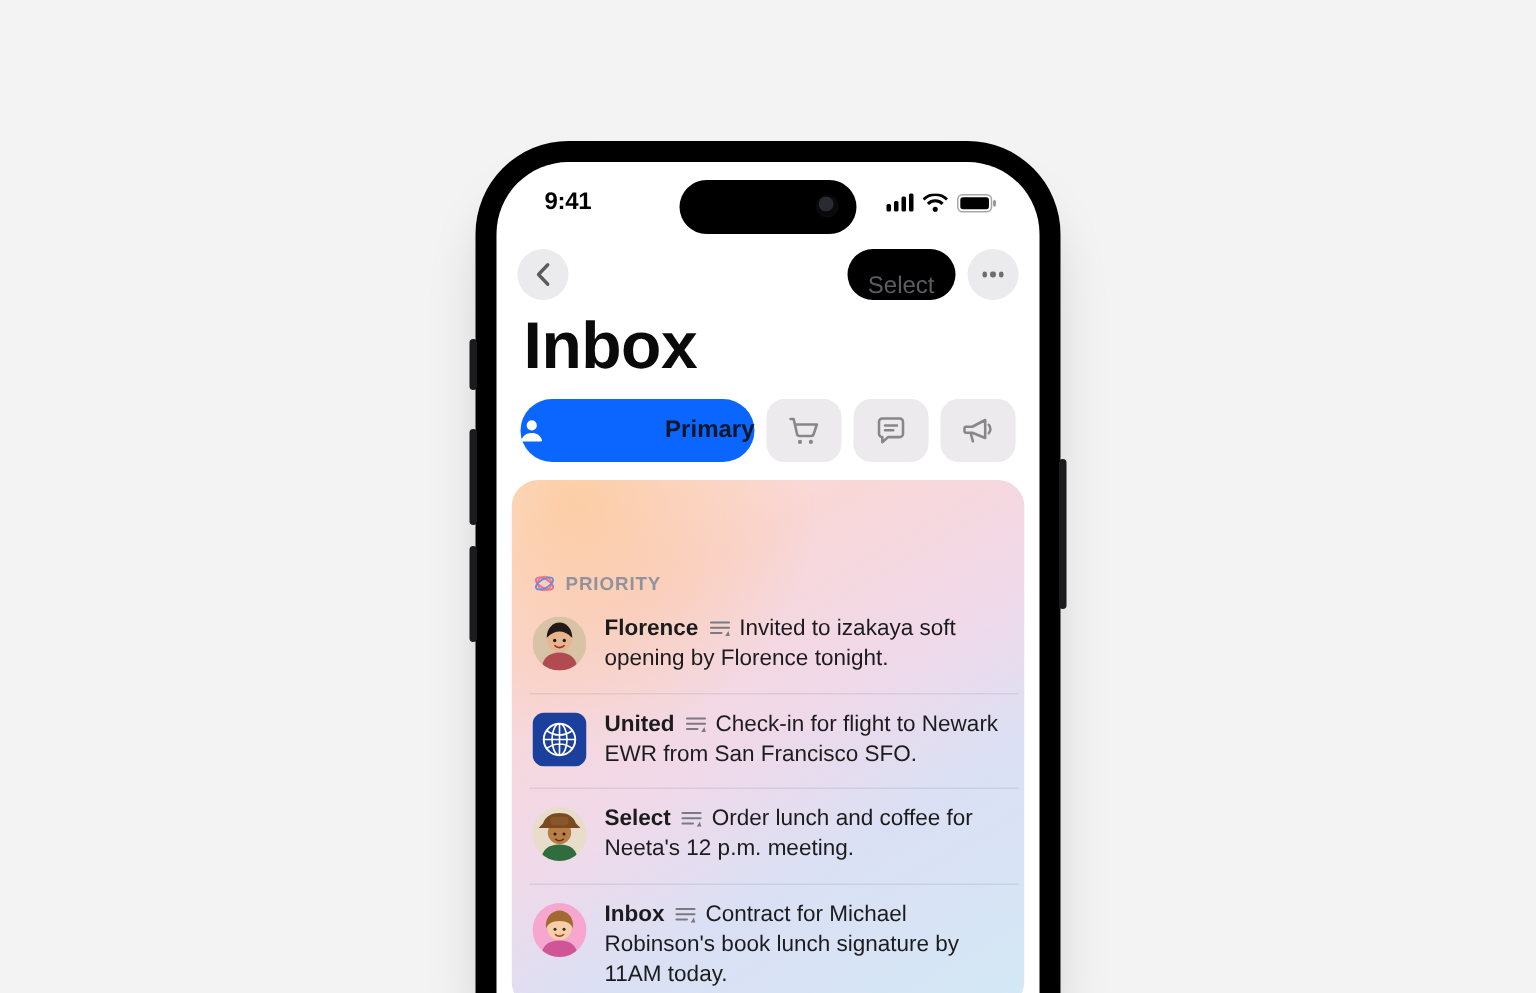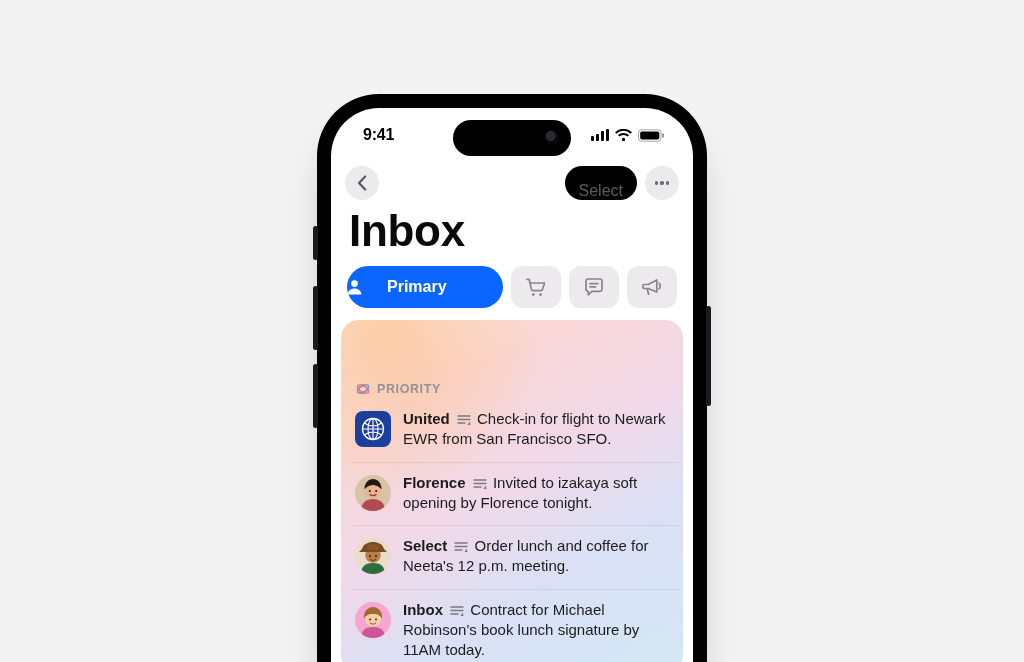--- a/index.html
+++ b/index.html
@@ -131,24 +131,24 @@
   .catrow {
     display: flex;
     gap: 8px;
     padding: 4px 16px 12px;
   }
   .pill-primary {
     flex: 1;
     height: 42px;
     border-radius: 21px;
     background: #0a66ff;
-    color: #ffffff;
+    color: #0f172a;
     font-size: 16px;
     font-weight: 600;
-    display: flex; align-items: center; justify-content: flex-start;
+    display: flex; align-items: center; justify-content: space-between;
     gap: 25px;
   }
   .pill {
     width: 50px; height: 42px;
     border-radius: 12px;
     background: #eceaec;
     display: flex; align-items: center; justify-content: center;
     color: #86868b;
   }
 
@@ -293,41 +293,20 @@
                 <g fill="none" stroke-width="1.2" stroke-linecap="round">
                   <circle cx="8" cy="8" r="4.6" stroke="#f08a4b"></circle>
                   <ellipse cx="8" cy="8" rx="6.4" ry="3" transform="rotate(30 8 8)" stroke="#e86aa6"></ellipse>
                   <ellipse cx="8" cy="8" rx="6.4" ry="3" transform="rotate(-30 8 8)" stroke="#6a8be8"></ellipse>
                 </g>
               </svg>
           </span>
           <span class="priority-label">PRIORITY</span>
         </div>
         <div class="items" id="priority-items">
-  <div class="item">
-    <div class="avatar sq"><svg viewBox="0 0 36 36" width="36" height="36">
-                  <rect width="36" height="36" rx="8" fill="#1b3f9c"></rect>
-                  <circle cx="18" cy="18" r="10.5" fill="none" stroke="#fff" stroke-width="1.3"></circle>
-                  <path d="M7.5 18h21M18 7.5v21M9.5 12c5 4 12 4 17 0M9.5 24c5-4 12-4 17 0" stroke="#fff" stroke-width="1.1" fill="none"></path>
-                  <ellipse cx="18" cy="18" rx="5" ry="10.5" fill="none" stroke="#fff" stroke-width="1.1"></ellipse>
-                </svg></div>
-    <div class="item-body">
-      <span class="sender">United</span>
-      <span class="summary-icon">
-        <svg width="14" height="13" viewBox="0 0 14 13">
-                    <g stroke="#7a7a80" stroke-width="1.4" stroke-linecap="round" fill="none">
-                      <path d="M1 3h12M1 6.5h12M1 10h7"></path>
-                    </g>
-                    <path d="M12.6 8.6 10.5 12h3z" fill="#7a7a80"></path>
-                  </svg>
-      </span>
-      <span> Check-in for flight to Newark EWR from San Francisco SFO.</span>
-    </div>
-  </div>
-
   <div class="item">
     <div class="avatar"><svg viewBox="0 0 36 36" width="36" height="36">
                   <defs>
                     <clipPath id="c1">
                       <circle cx="18" cy="18" r="18"></circle>
                     </clipPath>
                   </defs>
                   <g clip-path="url(#c1)">
                     <rect width="36" height="36" fill="#d8c3a6"></rect>
                     <path d="M6 36c0-8 5-12 12-12s12 4 12 12" fill="#b24a52"></path>
@@ -342,20 +321,41 @@
       <span class="sender">Florence</span>
       <span class="summary-icon">
         <svg width="14" height="13" viewBox="0 0 14 13">
                     <g stroke="#7a7a80" stroke-width="1.4" stroke-linecap="round" fill="none">
                       <path d="M1 3h12M1 6.5h12M1 10h7"></path>
                     </g>
                     <path d="M12.6 8.6 10.5 12h3z" fill="#7a7a80"></path>
                   </svg>
       </span>
       <span> Invited to izakaya soft opening by Florence tonight.</span>
+    </div>
+  </div>
+
+  <div class="item">
+    <div class="avatar sq"><svg viewBox="0 0 36 36" width="36" height="36">
+                  <rect width="36" height="36" rx="8" fill="#1b3f9c"></rect>
+                  <circle cx="18" cy="18" r="10.5" fill="none" stroke="#fff" stroke-width="1.3"></circle>
+                  <path d="M7.5 18h21M18 7.5v21M9.5 12c5 4 12 4 17 0M9.5 24c5-4 12-4 17 0" stroke="#fff" stroke-width="1.1" fill="none"></path>
+                  <ellipse cx="18" cy="18" rx="5" ry="10.5" fill="none" stroke="#fff" stroke-width="1.1"></ellipse>
+                </svg></div>
+    <div class="item-body">
+      <span class="sender">United</span>
+      <span class="summary-icon">
+        <svg width="14" height="13" viewBox="0 0 14 13">
+                    <g stroke="#7a7a80" stroke-width="1.4" stroke-linecap="round" fill="none">
+                      <path d="M1 3h12M1 6.5h12M1 10h7"></path>
+                    </g>
+                    <path d="M12.6 8.6 10.5 12h3z" fill="#7a7a80"></path>
+                  </svg>
+      </span>
+      <span> Check-in for flight to Newark EWR from San Francisco SFO.</span>
     </div>
   </div>
 
   <div class="item">
     <div class="avatar"><svg viewBox="0 0 36 36" width="36" height="36">
                   <defs>
                     <clipPath id="c2">
                       <circle cx="18" cy="18" r="18"></circle>
                     </clipPath>
                   </defs>

